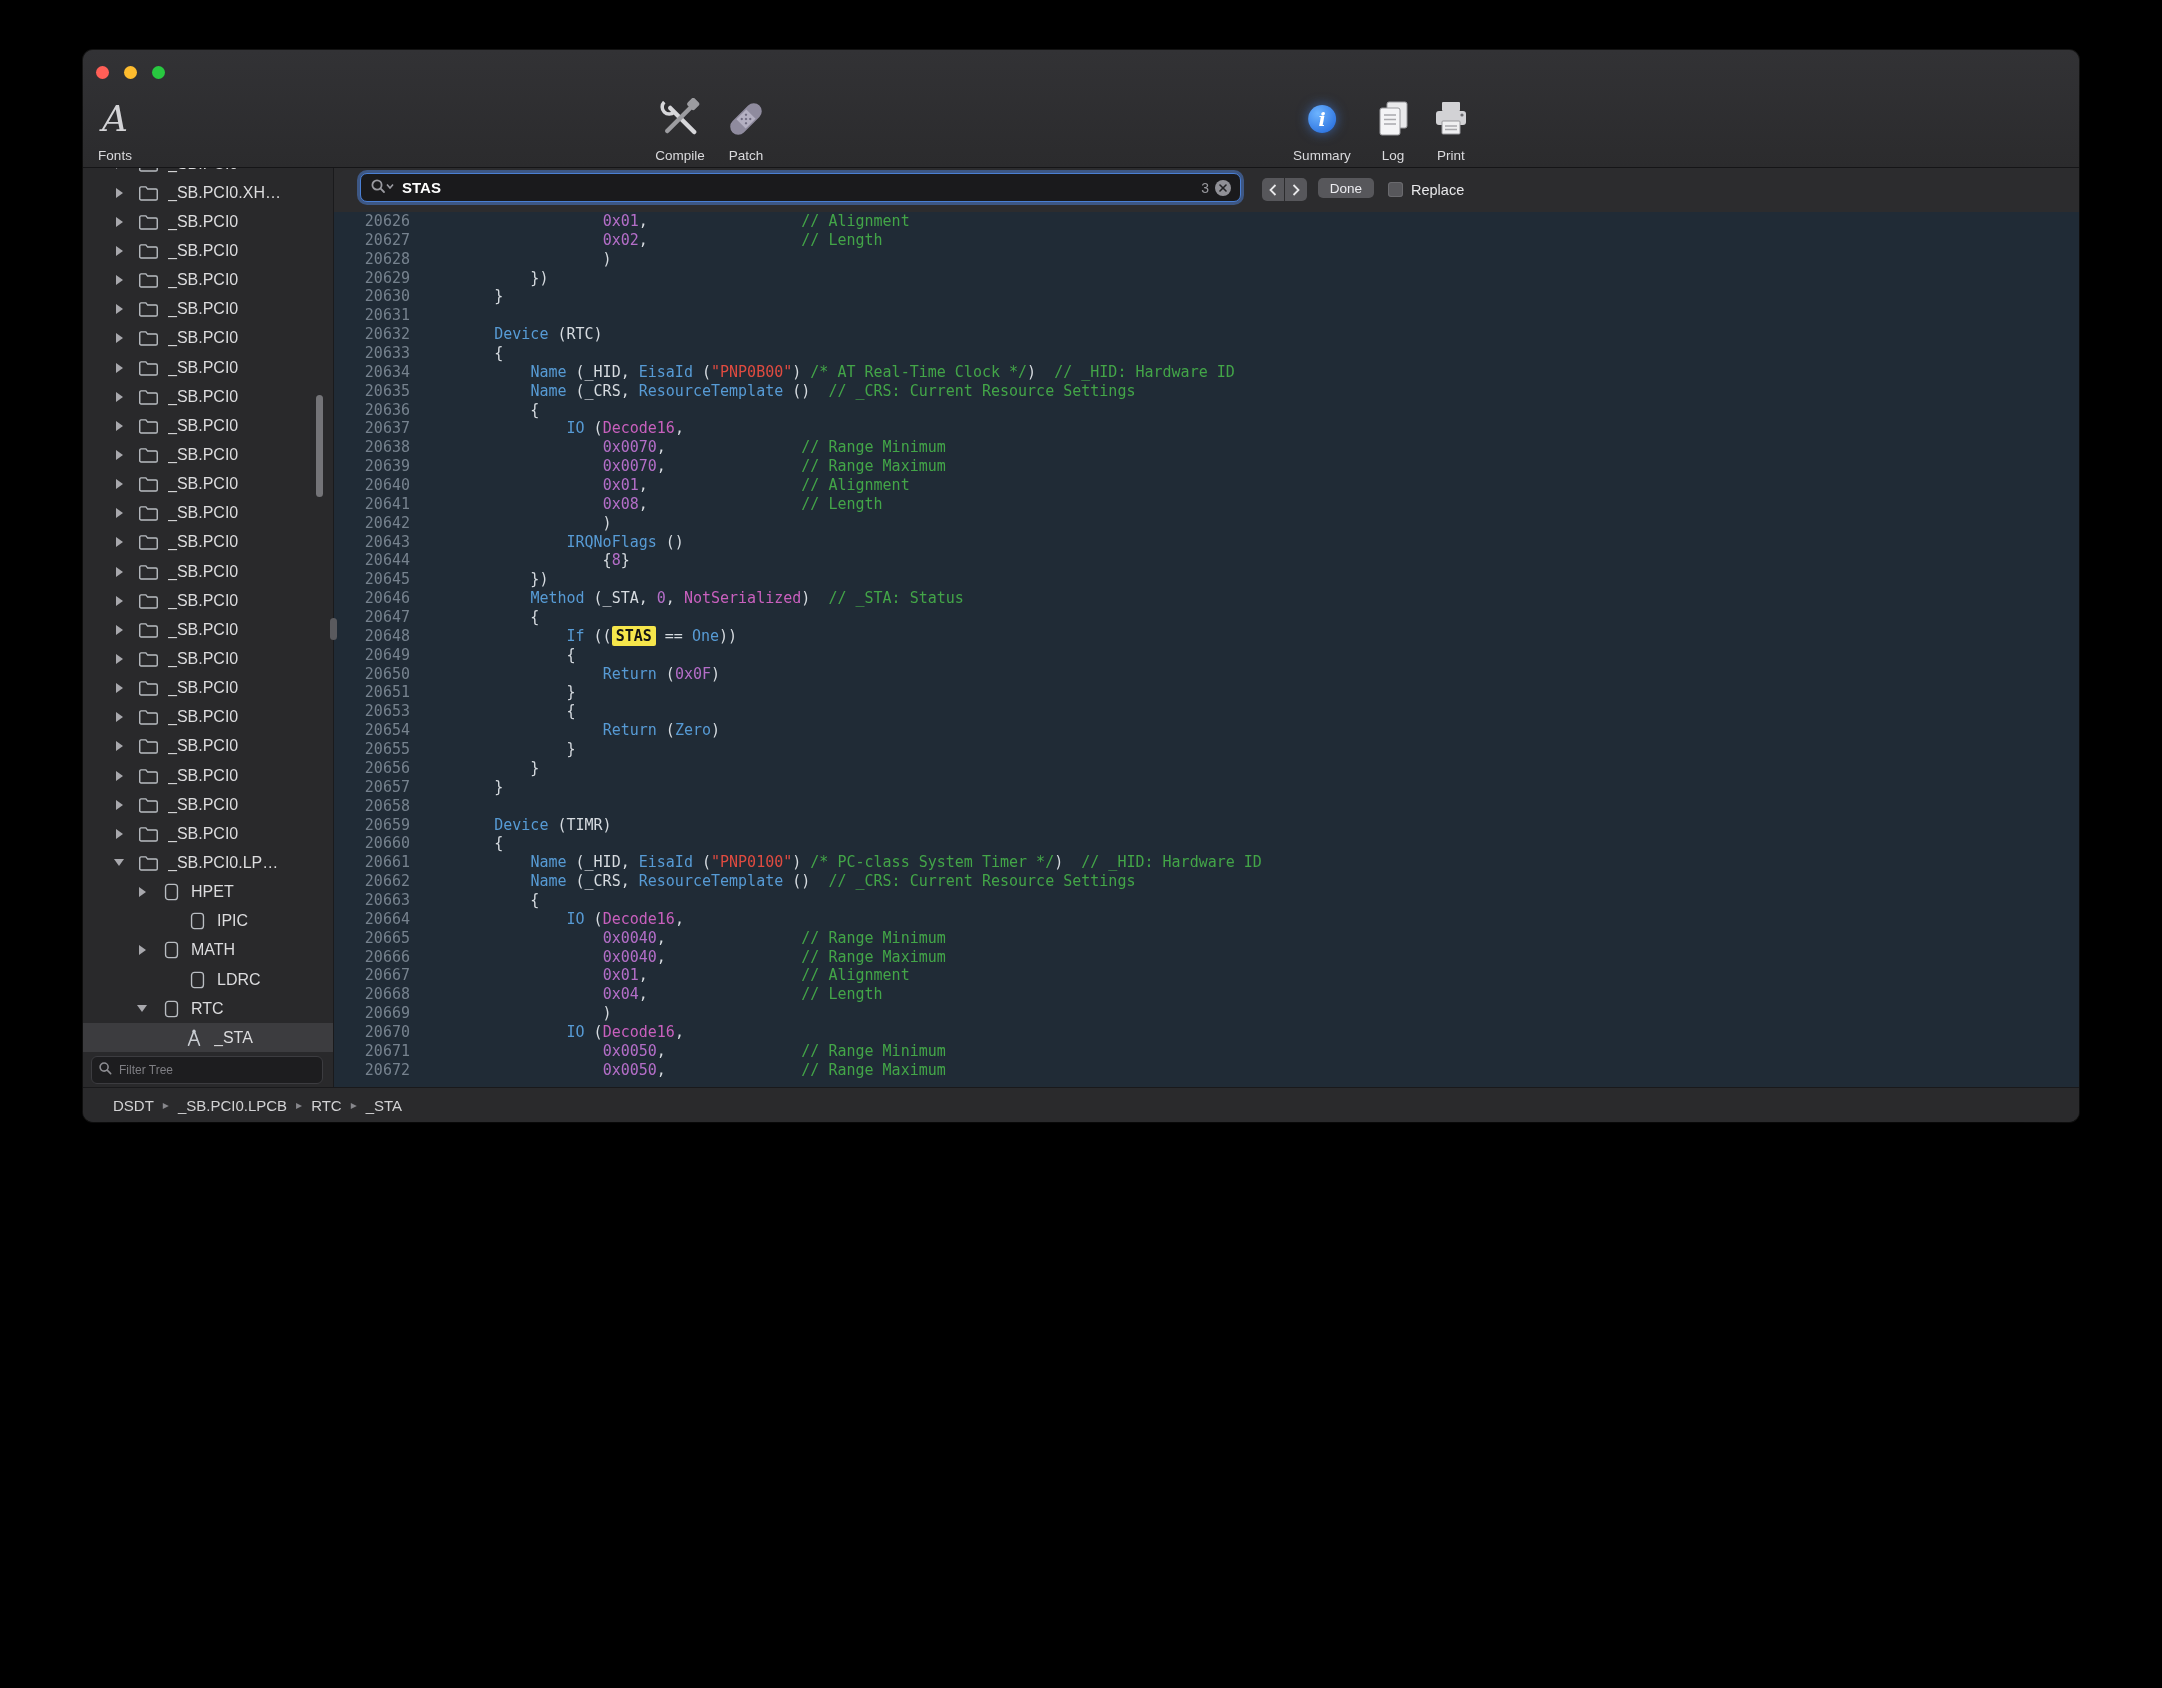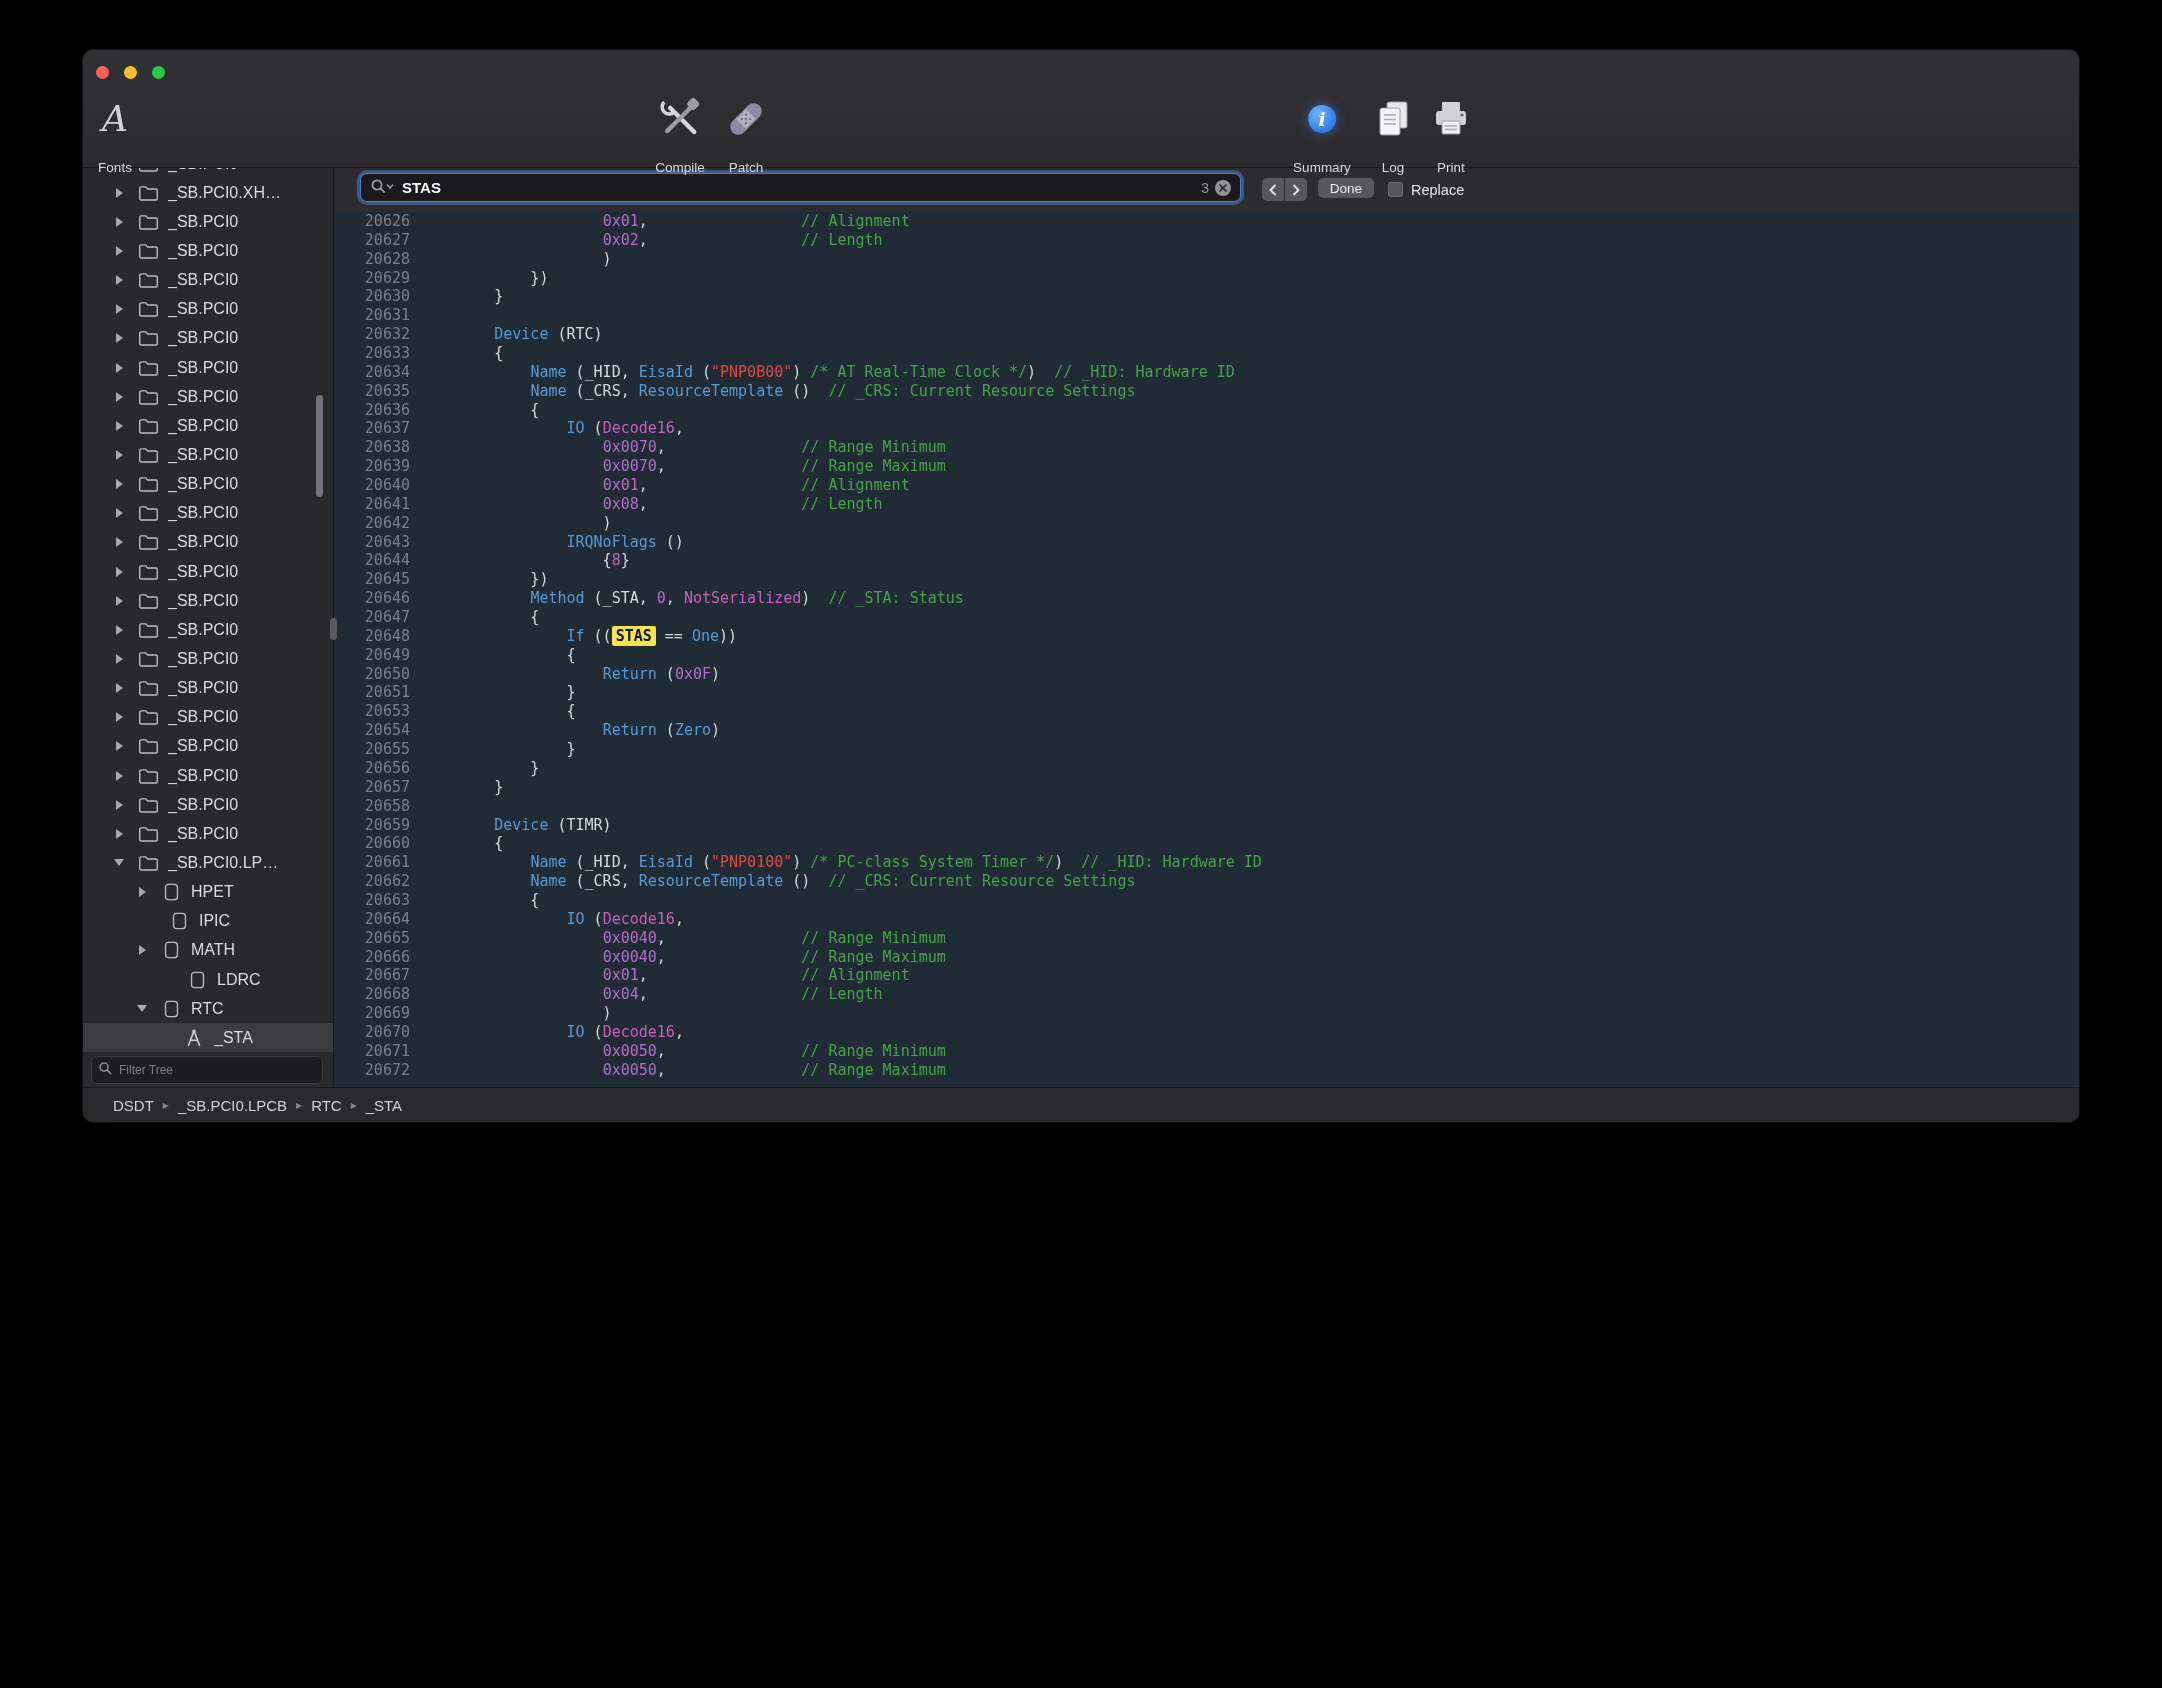--- a/index.html
+++ b/index.html
@@ -12,21 +12,21 @@
 
   
   .chrome{position:absolute;left:0;top:0;right:0;height:117px;z-index:6;
     background:linear-gradient(#323235,#2b2b2d);border-bottom:1px solid #151517;}
   .traffic{position:absolute;left:13px;top:16px;display:flex;gap:15px;}
   .tl{width:13px;height:13px;border-radius:50%;display:inline-block;}
   .tl.red{background:#ff5f57;}.tl.yellow{background:#febc2e;}.tl.green{background:#28c840;}
   .titlegroup{position:absolute;left:0;right:0;top:0;height:44px;display:flex;
     align-items:center;justify-content:center;gap:8px;color:#d6d6d8;font-size:15.5px;}
   .tbitem{position:absolute;top:47px;transform:translateX(-50%);display:flex;
-    flex-direction:column;align-items:center;gap:19px;cursor:default;}
+    flex-direction:column;align-items:center;gap:7px;cursor:default;}
   .tbicon{height:44px;display:flex;align-items:center;justify-content:center;}
   .tblabel{font-size:13.5px;color:#dadadd;}
   .fonts-glyph::after{content:"A";font-family:"DejaVu Serif","Liberation Serif",serif;
     font-style:italic;font-size:36px;color:#d3d3d6;line-height:1;}
   .info-circle{width:28px;height:28px;border-radius:50%;
     background:radial-gradient(circle at 35% 30%,#6db4ff,#1d63d8);
     box-shadow:0 0 12px rgba(70,140,255,.55);display:flex;align-items:center;justify-content:center;}
   .info-circle::after{content:"i";font-family:"DejaVu Serif","Liberation Serif",serif;
     font-style:italic;font-weight:bold;color:#fff;font-size:19px;}
 
@@ -417,21 +417,21 @@
           </div>
           <div class="trow" style="padding-left: 47px;">
             <span class="arrow right"></span>
             <span class="ticon">
               <svg width="17" height="20" viewBox="0 0 20 22">
                 <rect x="3" y="2" width="14" height="18" rx="3.5" fill="none" stroke="#b9bdc2" stroke-width="1.6"></rect>
               </svg>
             </span>
             <span class="tlabel">HPET</span>
           </div>
-          <div class="trow" style="padding-left: 55px;">
+          <div class="trow" style="padding-left: 73px;">
             <span class="arrow none"></span>
             <span class="ticon">
               <svg width="17" height="20" viewBox="0 0 20 22">
                 <rect x="3" y="2" width="14" height="18" rx="3.5" fill="none" stroke="#b9bdc2" stroke-width="1.6"></rect>
               </svg>
             </span>
             <span class="tlabel">IPIC</span>
           </div>
           <div class="trow" style="padding-left: 47px;">
             <span class="arrow right"></span>

